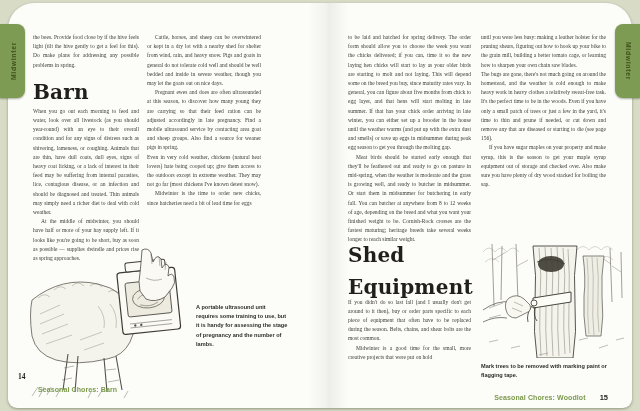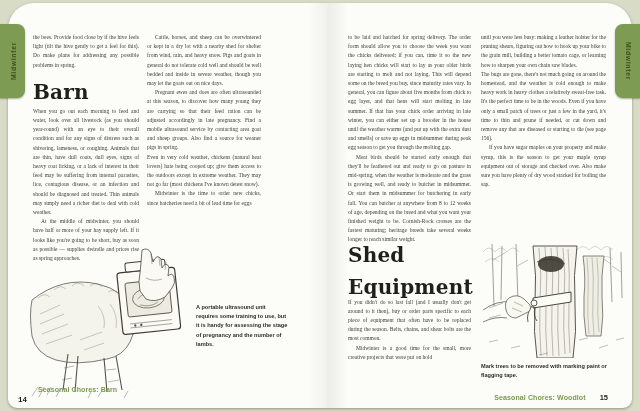--- a/index.html
+++ b/index.html
@@ -44,22 +44,22 @@
     font-size:20px; line-height:21px; letter-spacing:.2px;
     color:#211f1b; margin:11px 0 4px 0; text-align:left;
   }
   h2.sect.first { margin-top:12px; }
   .caption {
     position:absolute;
     font-family:"Liberation Sans", sans-serif; font-weight:bold;
     font-size:5.6px; line-height:9.2px; color:#2d2c28; text-align:left;
   }
   .folio {
-    position:absolute; top:396px;
-    font-family:Liberation Mono, monospace; font-weight:bold;
+    position:absolute; top:372px;
+    font-family:Liberation Serif, serif; font-weight:bold;
     font-size:7.5px; color:#201f1c;
   }
   .footer-label {
     font-family:"Liberation Sans", sans-serif; font-weight:bold;
     font-size:7px; color:#7c9a4e; letter-spacing:.1px;
   }
   .footer-right {
     position:absolute; left:352px; top:386px; width:256px; text-align:right;
   }
   .footer-right .num { margin-left:10px; font-family:"Liberation Sans", sans-serif; font-weight:bold; font-size:7.5px; color:#201f1c;text-align:center; }

